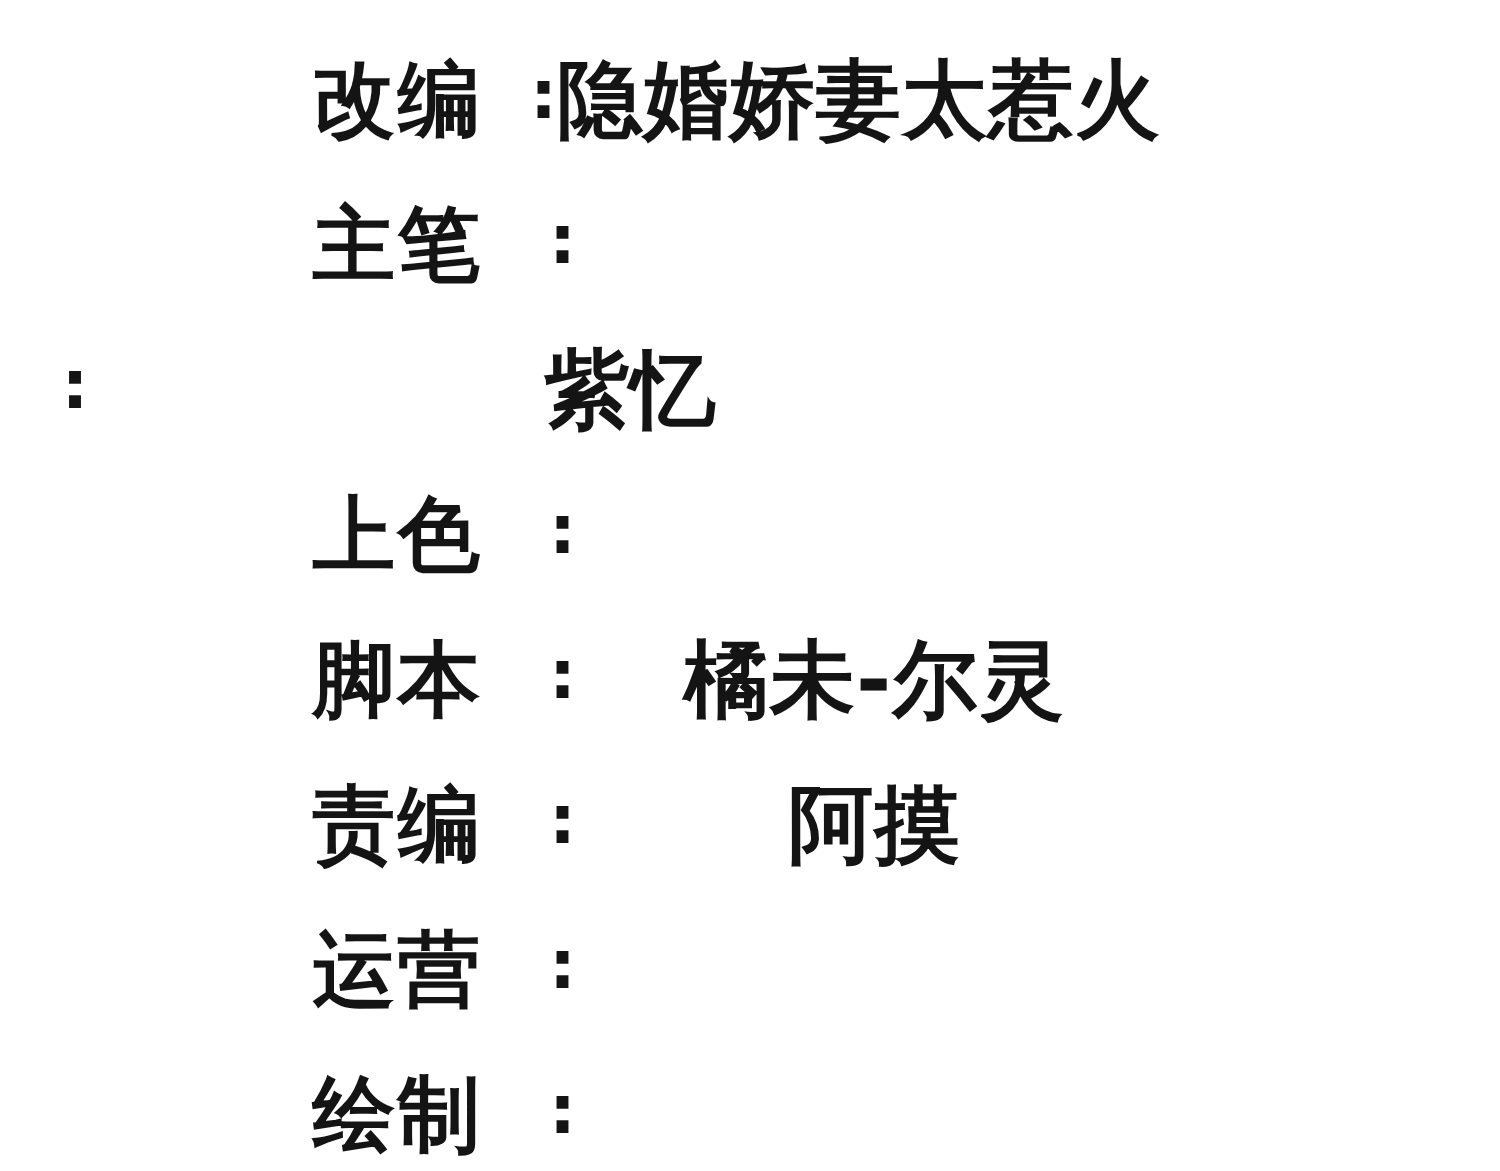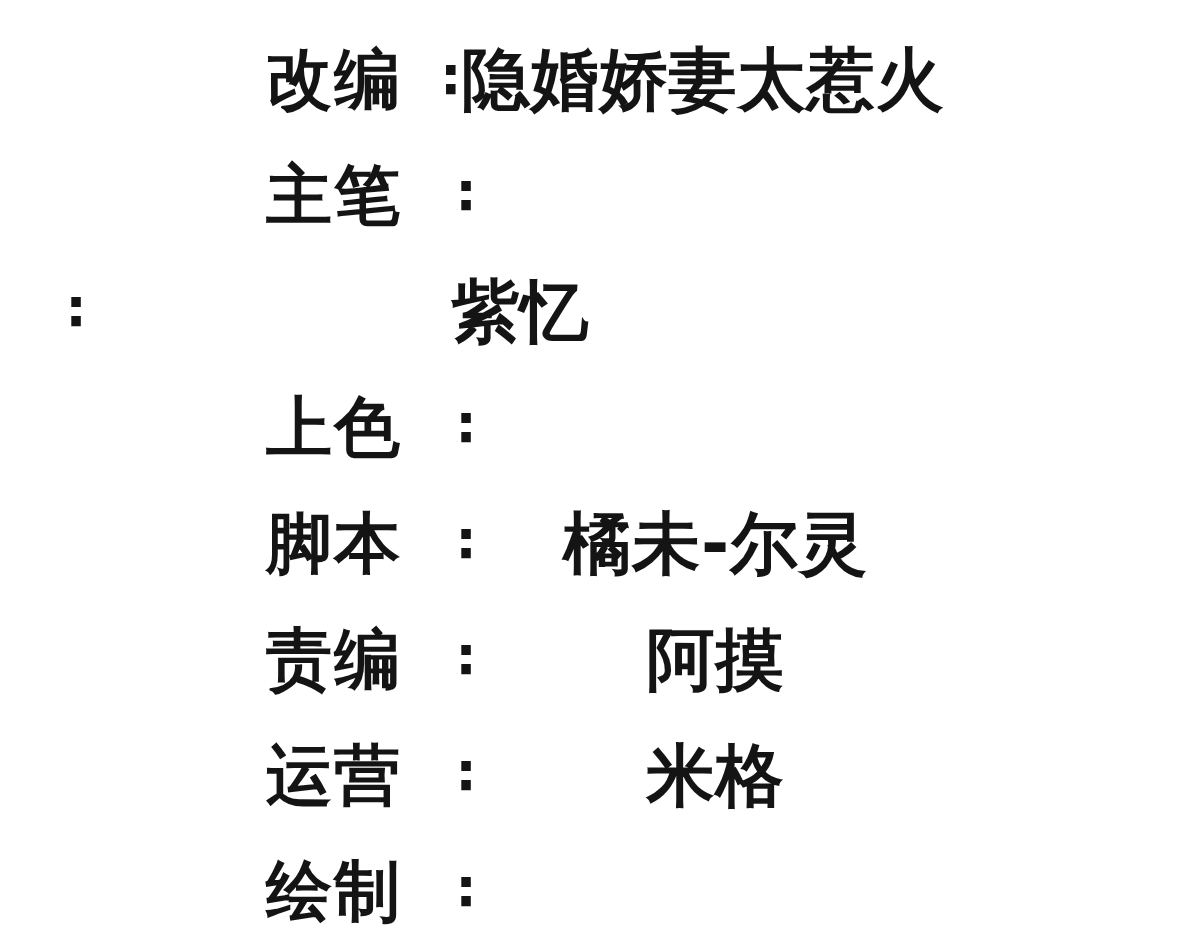--- a/index.html
+++ b/index.html
@@ -4,21 +4,20 @@
 <style>
   html, body { margin: 0; padding: 0; }
   .page {
     position: relative;
     width: 1037px;
     height: 937px;
     background: #ffffff;
     overflow: hidden;
     font-family: "DejaVu Sans", "Liberation Sans", sans-serif;
     color: #141414;
-    margin-left: 16px;
   }
   .credits {
     padding-top: 22px;
   }
   .row {
     height: 116px;
     display: flex;
     align-items: center;
   }
   .role {
@@ -83,21 +82,20 @@
 
     <div class="row">
       <span class="role">责编</span>
       <span class="colon">:</span>
       <span class="value">阿摸</span>
     </div>
 
     <div class="row">
       <span class="role">运营</span>
       <span class="colon">:</span>
-      <span class="value">米格</span>
     </div>
 
     <div class="row">
       <span class="role">绘制</span>
       <span class="colon">:</span>
     </div>
 
   </div>
 </div>
 

